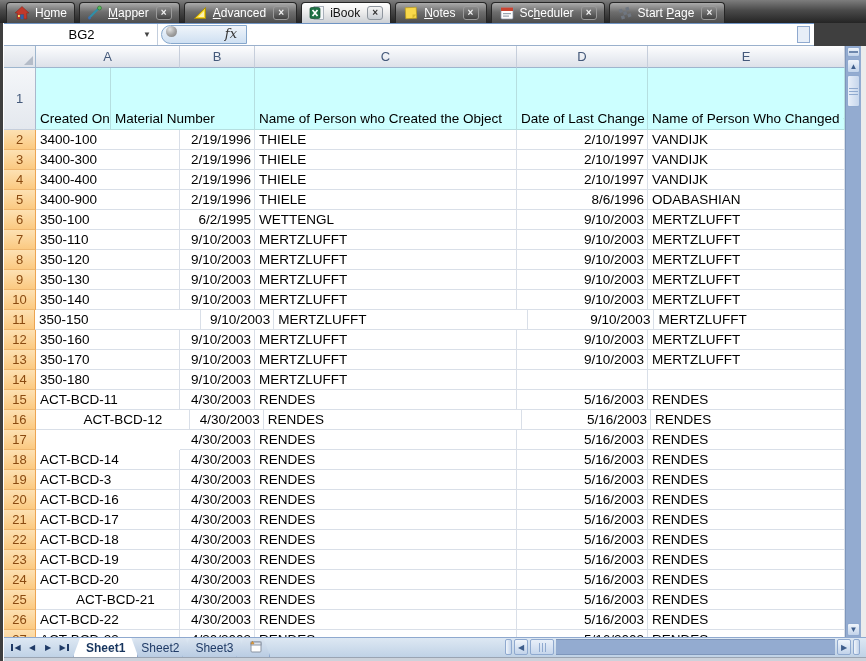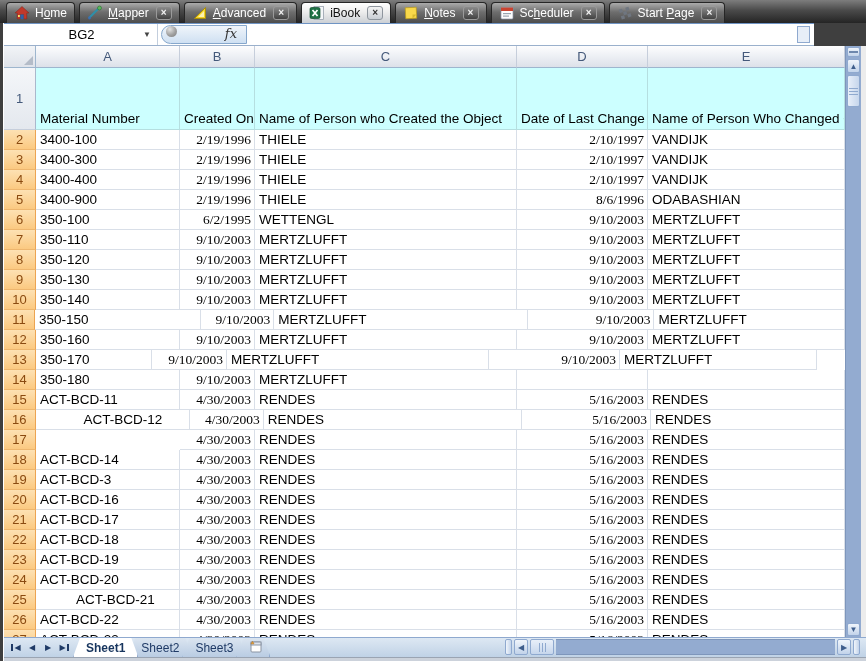--- a/index.html
+++ b/index.html
@@ -47,21 +47,21 @@
   .col-h{ height:22px; background:linear-gradient(#fdfdfe 0%, #ebeef3 55%, #dde1e9 100%);
     border-right:1px solid #c6cedb; border-bottom:1px solid #9eb6ce;
     display:flex; align-items:center; justify-content:center; font-size:13px; color:#44597a; }
   .row{ display:flex; height:20px; }
   .gutter{ width:32px; background:linear-gradient(#fde1b3,#fbc981);
     border-right:1px solid #eca452; border-bottom:1px solid #eeb66e;
     display:flex; align-items:center; justify-content:center; font-size:13px; color:#8a4a10; }
   .cell{ background:#fff; border-right:1px solid #d9dfe8; border-bottom:1px solid #d9dfe8;
     font-size:13.5px; color:#000; padding:0 3px 0 4px; display:flex; align-items:center;
     white-space:nowrap; overflow:hidden; }
-  .cell.num{ justify-content:flex-end;font-family:Liberation Serif, serif; }
+  .cell.num{ justify-content:flex-end; }
   .row.header-row{ height:62px; }
   .header-row .gutter{ background:linear-gradient(#f4f6f9,#e4e8ee); color:#44597a;
     border-right:1px solid #aab8cc; border-bottom:1px solid #c6cedb; }
   .header-row .cell{ background:#ccffff; border-right:1px solid #b5dfe0; border-bottom:1px solid #b5dfe0;
     align-items:flex-end; padding-bottom:3px; }
 
   
   .vscroll{ position:absolute; top:46px; left:845px; width:16px; height:591px;
     background:#93abd0; border-left:1px solid #7e96bb; z-index:6; }
   .vs-btn{ position:absolute; left:1px; width:13px; border:1px solid #8fa9cf; border-radius:2px;
@@ -213,22 +213,22 @@
       </div>
       <div class="col-h" style="width: 144px;">A</div>
       <div class="col-h" style="width: 75px;">B</div>
       <div class="col-h" style="width: 262px;">C</div>
       <div class="col-h" style="width: 131px;">D</div>
       <div class="col-h" style="width: 197px;">E</div>
     </div>
   <div id="rowsBox">
       <div class="row header-row">
         <div class="gutter">1</div>
+        <div class="cell" style="width: 75px;">Created On</div>
         <div class="cell" style="width: 144px;">Material Number</div>
-        <div class="cell" style="width: 75px;">Created On</div>
         <div class="cell" style="width: 262px;">Name of Person who Created the Object</div>
         <div class="cell" style="width: 131px;">Date of Last Change</div>
         <div class="cell" style="width: 197px;">Name of Person Who Changed O</div>
       </div>
       <div class="row">
         <div class="gutter">2</div>
         <div class="cell" style="width: 144px;">3400-100</div>
         <div class="cell num" style="width: 75px;">2/19/1996</div>
         <div class="cell" style="width: 262px;">THIELE</div>
         <div class="cell num" style="width: 131px;">2/10/1997</div>
@@ -309,21 +309,21 @@
       <div class="row">
         <div class="gutter">12</div>
         <div class="cell" style="width: 144px;">350-160</div>
         <div class="cell num" style="width: 75px;">9/10/2003</div>
         <div class="cell" style="width: 262px;">MERTZLUFFT</div>
         <div class="cell num" style="width: 131px;">9/10/2003</div>
         <div class="cell" style="width: 197px;">MERTZLUFFT</div>
       </div>
       <div class="row">
         <div class="gutter">13</div>
-        <div class="cell" style="width: 116px;">350-170</div>
+        <div class="cell" style="width: 144px;">350-170</div>
         <div class="cell num" style="width: 75px;">9/10/2003</div>
         <div class="cell" style="width: 262px;">MERTZLUFFT</div>
         <div class="cell num" style="width: 131px;">9/10/2003</div>
         <div class="cell" style="width: 197px;">MERTZLUFFT</div>
       </div>
       <div class="row">
         <div class="gutter">14</div>
         <div class="cell" style="width: 144px;">350-180</div>
         <div class="cell num" style="width: 75px;">9/10/2003</div>
         <div class="cell" style="width: 262px;">MERTZLUFFT</div>

